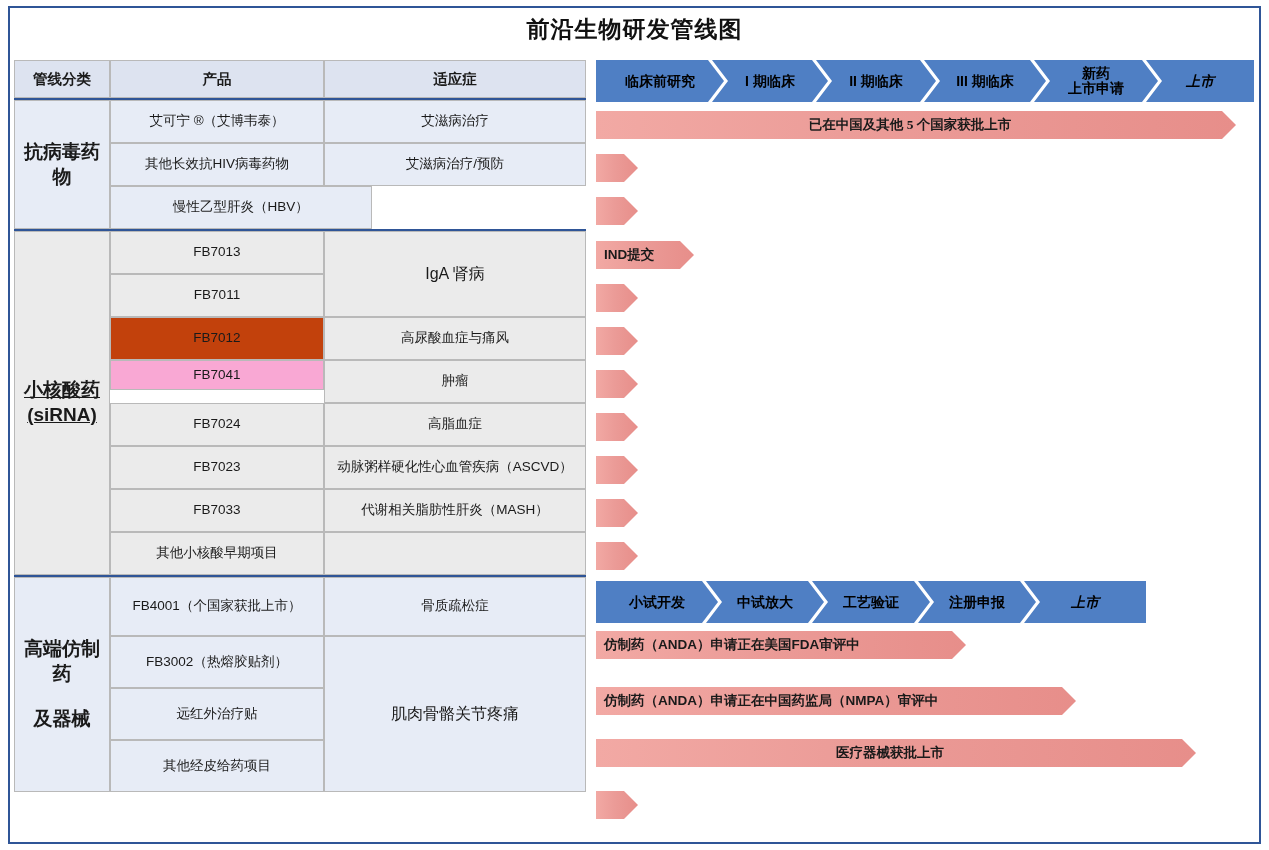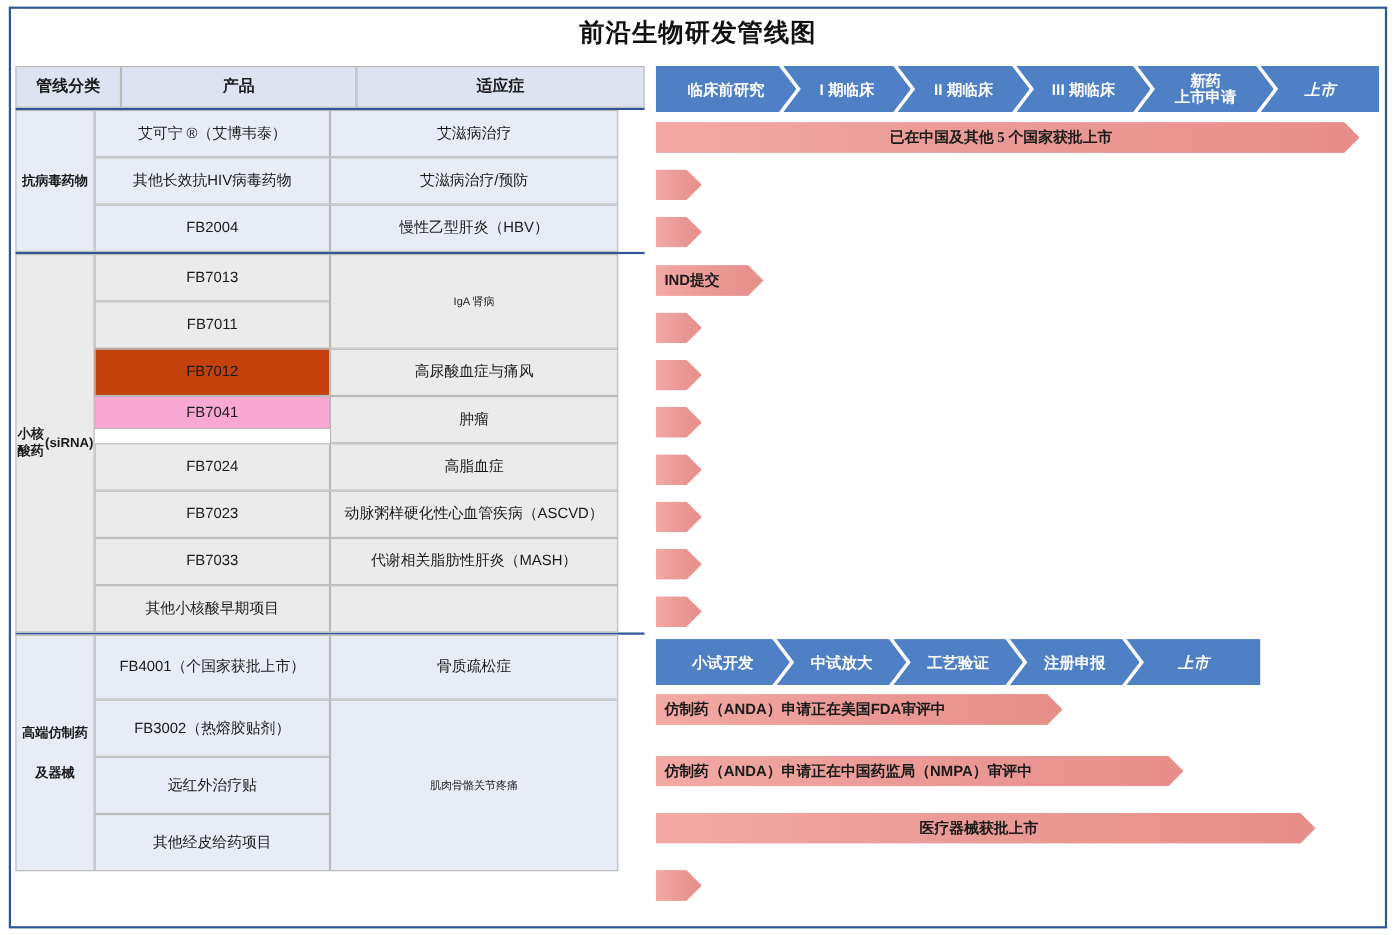--- a/index.html
+++ b/index.html
@@ -46,47 +46,47 @@
   .head .cell{background:#dde3f0;font-weight:bold;height:38px;font-size:14.5px;}
   .band-blue .cell{background:#e7ecf6;}
   .band-grey .cell{background:#ebebeb;}
   .band-blue2 .cell{background:#e7ecf6;}
 
   .sec-sep{border-top:2px solid #2f5597;}
 
   
   .vcat{
     box-sizing:border-box;
-    width:72px;
+    width:96px;
     border:1px solid #b9b9b9;
     display:flex;align-items:center;justify-content:center;
-    text-align:center;font-weight:bold;font-size:12px;line-height:1.3;
+    text-align:center;font-weight:bold;font-size:19px;line-height:1.3;
   }
   .vind{
     box-sizing:border-box;
     width:262px;
     border:1px solid #b9b9b9;
     display:flex;align-items:center;justify-content:center;
-    text-align:center;font-size:10px;line-height:1.3;
+    text-align:center;font-size:16px;line-height:1.3;
   }
   .stack{display:flex;}
   .stack .col{display:flex;flex-direction:column;}
 
   
   .chart{
     position:absolute;left:586px;top:52px;
     width:660px;
   }
   .phase-row{
     position:relative;height:42px;
   }
   .chev{
     position:absolute;top:0;height:42px;
     background:#4f7fc4;
-    color:#ffffff;font-weight:bold;font-size:14px;
+    color:#000000;font-weight:bold;font-size:14px;
     display:flex;align-items:center;justify-content:center;
     text-align:center;line-height:1.15;
     clip-path:polygon(0 0, calc(100% - 16px) 0, 100% 50%, calc(100% - 16px) 100%, 0 100%, 16px 50%);
   }
   .chev.first{
     clip-path:polygon(0 0, calc(100% - 16px) 0, 100% 50%, calc(100% - 16px) 100%, 0 100%);
   }
   .chev.last{
     clip-path:polygon(0 0, 100% 0, 100% 50%, 100% 100%, 0 100%, 16px 50%);
     font-style:italic;
@@ -123,28 +123,27 @@
       <div class="col">
         <div class="row band-blue">
           <div class="cell c-prod" style="height:43px">艾可宁 ®（艾博韦泰）</div>
           <div class="cell c-ind" style="height:43px">艾滋病治疗</div>
         </div>
         <div class="row band-blue">
           <div class="cell c-prod" style="height:43px">其他长效抗HIV病毒药物</div>
           <div class="cell c-ind" style="height:43px">艾滋病治疗/预防</div>
         </div>
         <div class="row band-blue">
-          <div class="cell c-prod" style="height:43px">FB2004</div>
           <div class="cell c-ind" style="height:43px">慢性乙型肝炎（HBV）</div>
         </div>
       </div>
     </div>
 
     <div class="stack sec-sep">
-      <div class="vcat band-grey" style="height:344px;background:#ebebeb;flex-direction:row;">
+      <div class="vcat band-grey" style="height:344px;background:#ebebeb;flex-direction:column;text-decoration:underline;">
         <span>小核酸药</span>
         <span>(siRNA)</span>
       </div>
       <div class="col">
 
         <div class="stack">
           <div class="col">
             <div class="cell c-prod band-grey" style="height:43px;background:#ebebeb">FB7013</div>
             <div class="cell c-prod band-grey" style="height:43px;background:#ebebeb">FB7011</div>
           </div>

